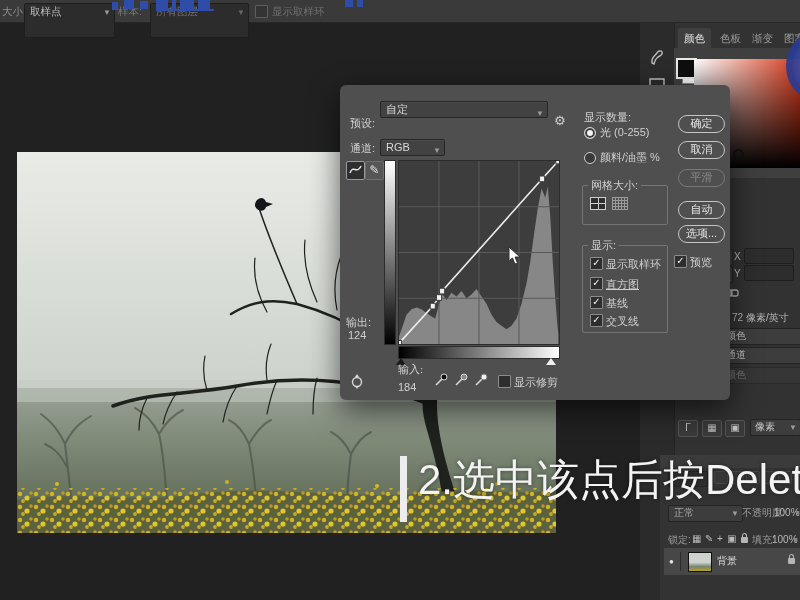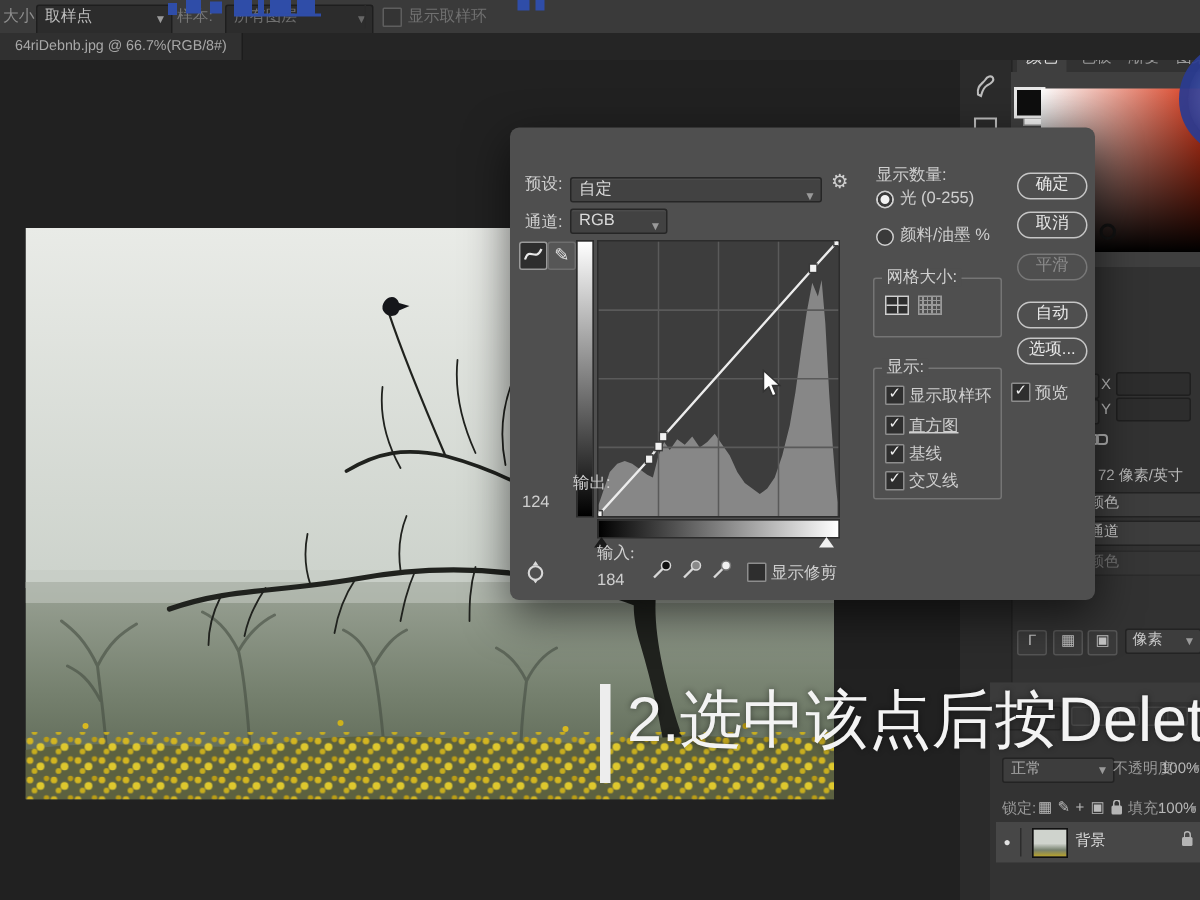--- a/index.html
+++ b/index.html
@@ -87,25 +87,20 @@
     <span class="stub" style="left:140px;top:1px;width:8px;height:8px;"></span>
     <span class="stub" style="left:156px;top:0;width:12px;height:10px;"></span>
     <span class="stub" style="left:172px;top:0;width:4px;height:10px;"></span>
     <span class="stub" style="left:180px;top:0;width:14px;height:10px;"></span>
     <span class="stub" style="left:198px;top:0;width:12px;height:10px;"></span>
     <span class="stub" style="left:156px;top:9px;width:58px;height:2px;"></span>
     <span class="stub" style="left:345px;top:0;width:8px;height:7px;"></span>
     <span class="stub" style="left:357px;top:0;width:6px;height:7px;"></span>
   </div>
 
-  <div id="tabbar" class="abs">
-    <div class="doctab">
-      <span>64riDebnb.jpg @ 66.7%(RGB/8#)</span>
-    </div>
-  </div>
 
   <div class="abs" style="left:17px;top:152px;width:539px;height:381px;z-index:1;">
     <svg width="539" height="381" viewBox="0 0 539 381">
       <defs>
         <linearGradient id="sky" x1="0" y1="0" x2="0" y2="1">
           <stop offset="0" stop-color="#e9ebe7"></stop>
             <stop offset="1" stop-color="#ccd2cb"></stop>
         </linearGradient>
         <linearGradient id="ground" x1="0" y1="0" x2="0" y2="1">
           <stop offset="0" stop-color="#9aa295"></stop>
@@ -237,21 +232,21 @@
         <span class="minilock" style="left:124px;top:10px;"></span>
       </div>
     </div>
   </div>
 
   <div id="watermark"></div>
 
   <div id="dialog" class="abs">
 
     <span class="lb" style="left:10px;top:32px;position:absolute;">预设:</span>
-    <div class="sel" style="left:40px;top:33px;width:145px;">
+    <div class="sel" style="left:40px;top:16px;width:145px;">
       <span>自定</span><span class="arr" style="top:4px">▼</span>
     </div>
     <span class="abs" style="left:214px;top:28px;color:#cfcfcf;font-size:13px;">⚙</span>
 
     <span class="lb" style="left:10px;top:57px;position:absolute;">通道:</span>
     <div class="sel" style="left:40px;top:54px;width:42px;">
       <span>RGB</span><span class="arr" style="top:3px">▼</span>
     </div>
 
     <div class="toolbtn selected" style="left:6px;top:76px;">
@@ -281,21 +276,21 @@
           <rect x="225" y="21" width="8" height="8" fill="#f2f2f2" stroke="#3a3a3a" stroke-width="1.4"></rect>
           <rect x="251" y="-4" width="8" height="8" fill="#f2f2f2" stroke="#3a3a3a" stroke-width="1.4"></rect>
         </svg>
     </div>
 
     <div class="abs" style="left:58px;top:261px;width:160px;height:11px;border:1px solid #2c2c2c;
          background:linear-gradient(to right,#000,#fff);"></div>
     <div class="abs" style="left:56px;top:273px;width:0;height:0;border-left:5px solid transparent;border-right:5px solid transparent;border-bottom:7px solid #1a1a1a;"></div>
     <div class="abs" style="left:206px;top:273px;width:0;height:0;border-left:5px solid transparent;border-right:5px solid transparent;border-bottom:7px solid #f0f0f0;"></div>
 
-    <span class="lb" style="left:6px;top:231px;position:absolute;margin-left:36px;">输出:</span>
+    <span class="lb" style="left:6px;top:231px;position:absolute;">输出:</span>
     <span class="lb" style="left:8px;top:244px;position:absolute;">124</span>
     <span class="lb" style="left:58px;top:278px;position:absolute;font-family:Liberation Serif, serif;">输入:</span>
     <span class="lb" style="left:58px;top:296px;position:absolute;">184</span>
 
     <svg class="abs" style="left:10px;top:288px;" width="18" height="16">
       <circle cx="7" cy="9" r="4.5" fill="none" stroke="#d8d8d8" stroke-width="1.4"></circle>
       <path d="M7,1 l2,3 h-4 z M7,16 l2,-3 h-4 z" fill="#d8d8d8"></path>
     </svg>
     <svg class="abs" style="left:94px;top:287px;" width="15" height="15">
       <path d="M2,13 L8,7" stroke="#d8d8d8" stroke-width="1.6"></path>

